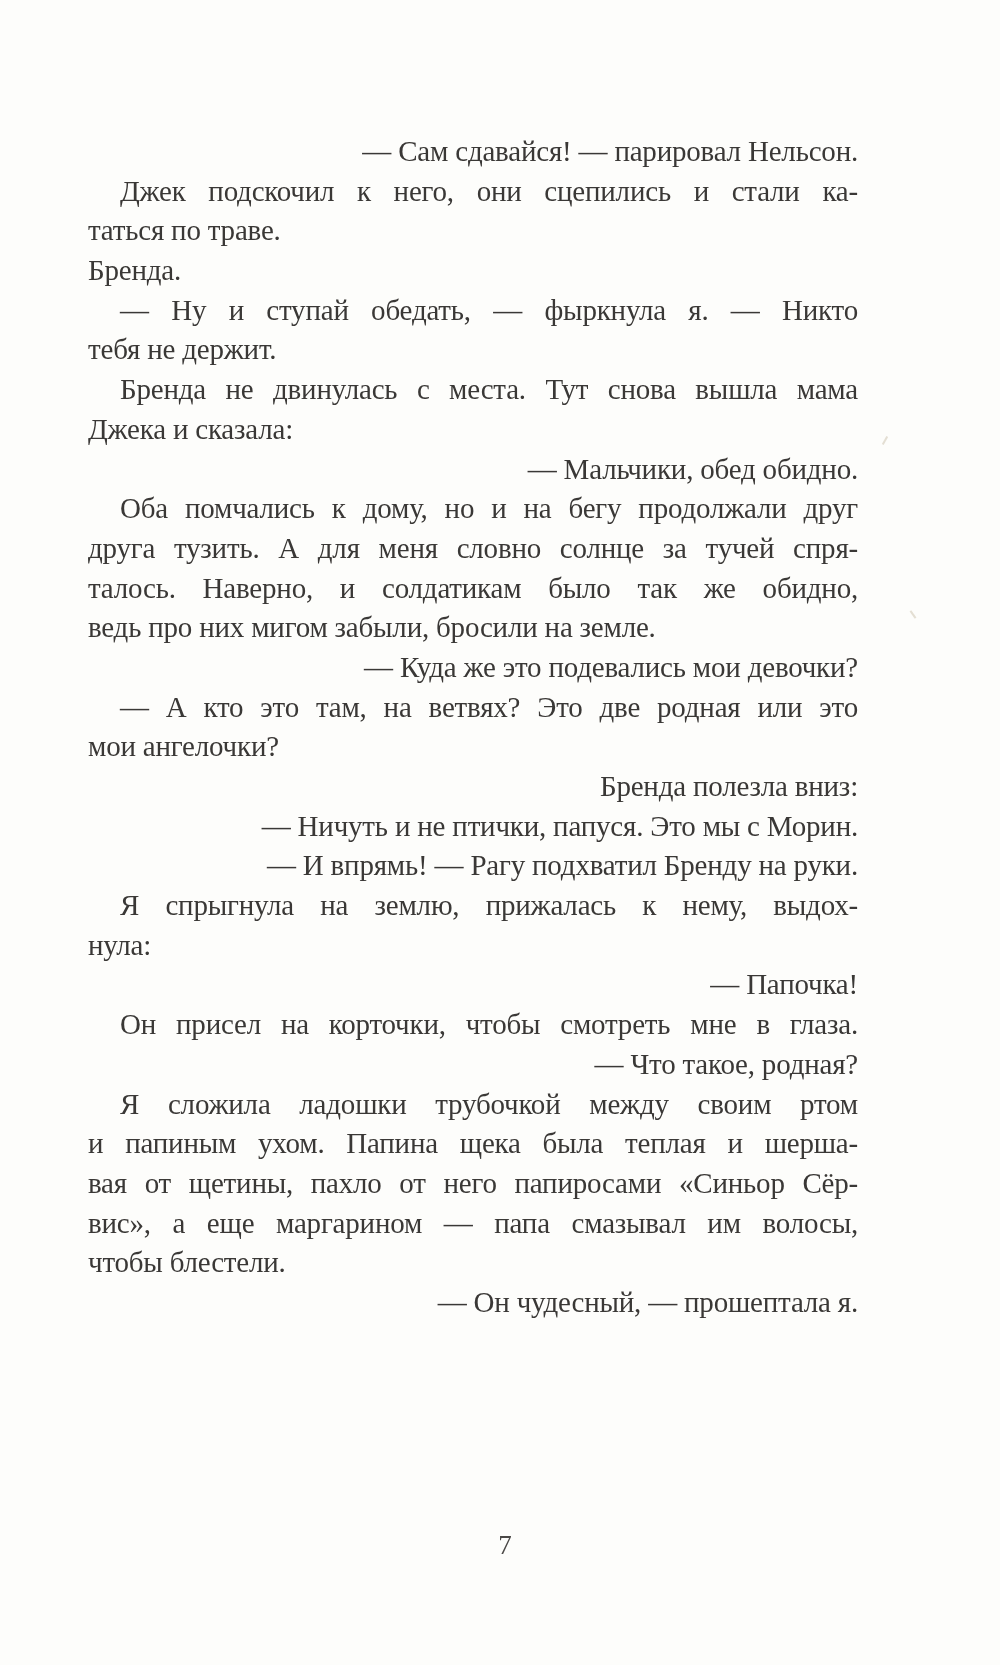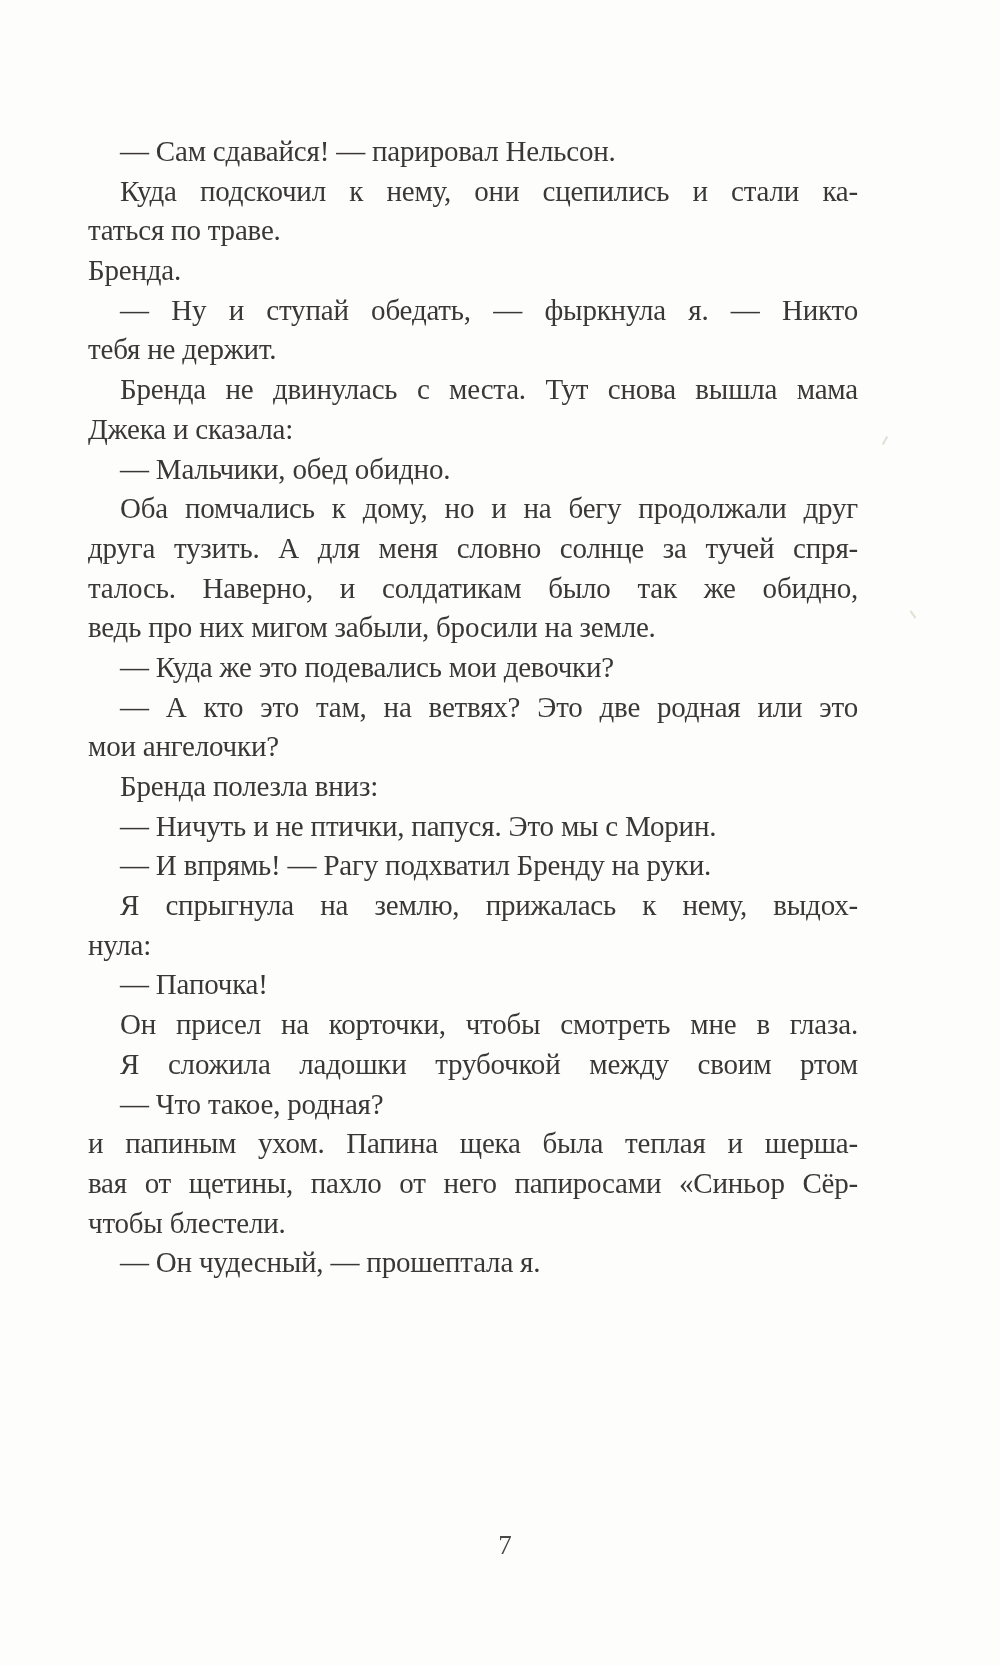--- a/index.html
+++ b/index.html
@@ -35,20 +35,21 @@
       font-size: 29px;
       white-space: nowrap;
       letter-spacing: -0.2px;
     }
     .line.justify {
       text-align: justify;
       text-align-last: justify;
     }
     .line.indent {
       padding-left: 32px;
+      text-align: right;
     }
     .page-number {
       position: absolute;
       left: 0;
       width: 1000px;
       top: 1530px;
       text-align: center;
       font-size: 27px;
       color: #4a4846;
       padding-left: 10px;
@@ -62,21 +63,21 @@
       transform: rotate(30deg);
       opacity: 0.7;
     }
   </style>
 </head>
 <body>
 
 <div class="page">
   <div class="text-block">
     <div class="line indent">— Сам сдавайся! — парировал Нельсон.</div>
-    <div class="line indent justify">Куда подскочил к нему, они сцепились и стали ка-</div>
+    <div class="line indent justify">Джек подскочил к него, они сцепились и стали ка-</div>
     <div class="line">таться по траве.</div>
     <div class="line">Бренда.</div>
     <div class="line indent justify">— Ну и ступай обедать, — фыркнула я. — Никто</div>
     <div class="line">тебя не держит.</div>
     <div class="line indent justify">Бренда не двинулась с места. Тут снова вышла мама</div>
     <div class="line">Джека и сказала:</div>
     <div class="line indent">— Мальчики, обед обидно.</div>
     <div class="line indent justify">Оба помчались к дому, но и на бегу продолжали друг</div>
     <div class="line justify">друга тузить. А для меня словно солнце за тучей спря-</div>
     <div class="line justify">талось. Наверно, и солдатикам было так же обидно,</div>
@@ -84,24 +85,25 @@
     <div class="line indent">— Куда же это подевались мои девочки?</div>
     <div class="line indent justify">— А кто это там, на ветвях? Это две родная или это</div>
     <div class="line">мои ангелочки?</div>
     <div class="line indent">Бренда полезла вниз:</div>
     <div class="line indent">— Ничуть и не птички, папуся. Это мы с Морин.</div>
     <div class="line indent">— И впрямь! — Рагу подхватил Бренду на руки.</div>
     <div class="line indent justify">Я спрыгнула на землю, прижалась к нему, выдох-</div>
     <div class="line">нула:</div>
     <div class="line indent">— Папочка!</div>
     <div class="line indent justify">Он присел на корточки, чтобы смотреть мне в глаза.</div>
+    <div class="line indent">— Что такое, родная?</div>
     <div class="line indent justify">Я сложила ладошки трубочкой между своим ртом</div>
-    <div class="line indent">— Что такое, родная?</div>
     <div class="line justify">и папиным ухом. Папина щека была теплая и шерша-</div>
     <div class="line justify">вая от щетины, пахло от него папиросами «Синьор Сёр-</div>
+    <div class="line justify">вис», а еще маргарином — папа смазывал им волосы,</div>
     <div class="line">чтобы блестели.</div>
     <div class="line indent">— Он чудесный, — прошептала я.</div>
   </div>
 
   <div class="page-number">7</div>
 
   <span class="speck" style="left:884px; top:436px;"></span>
   <span class="speck" style="left:912px; top:610px; transform: rotate(-35deg);"></span>
 </div>
 

